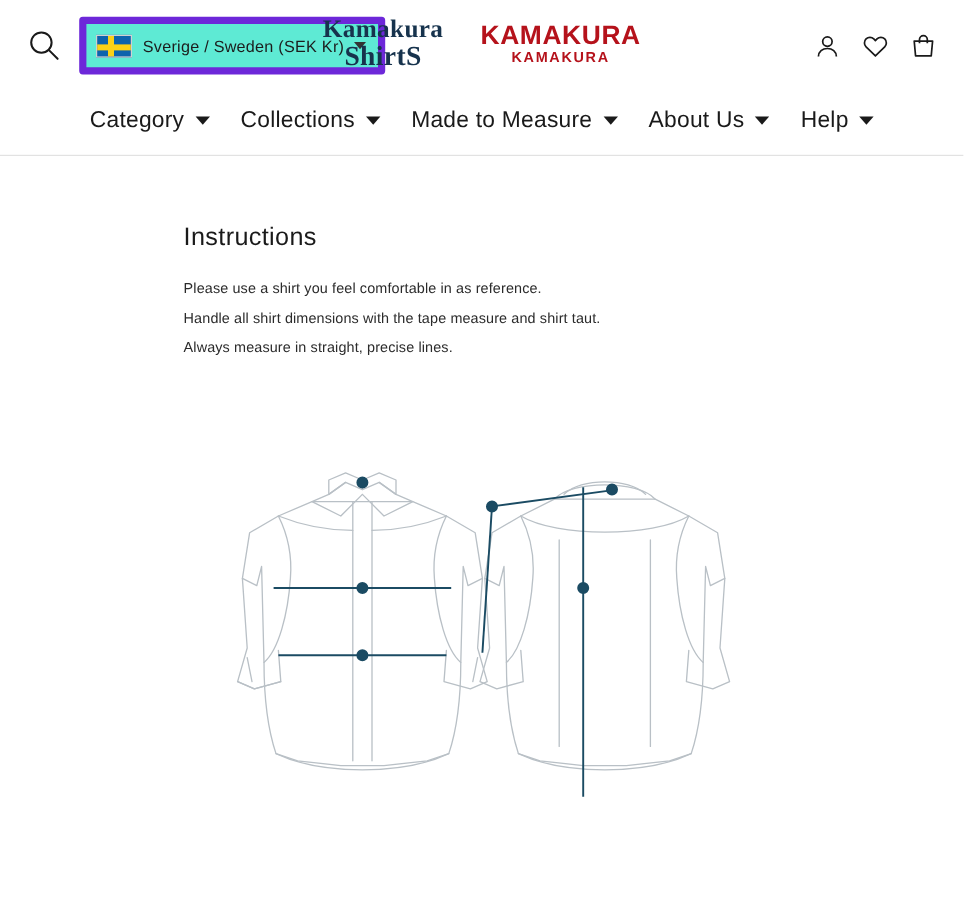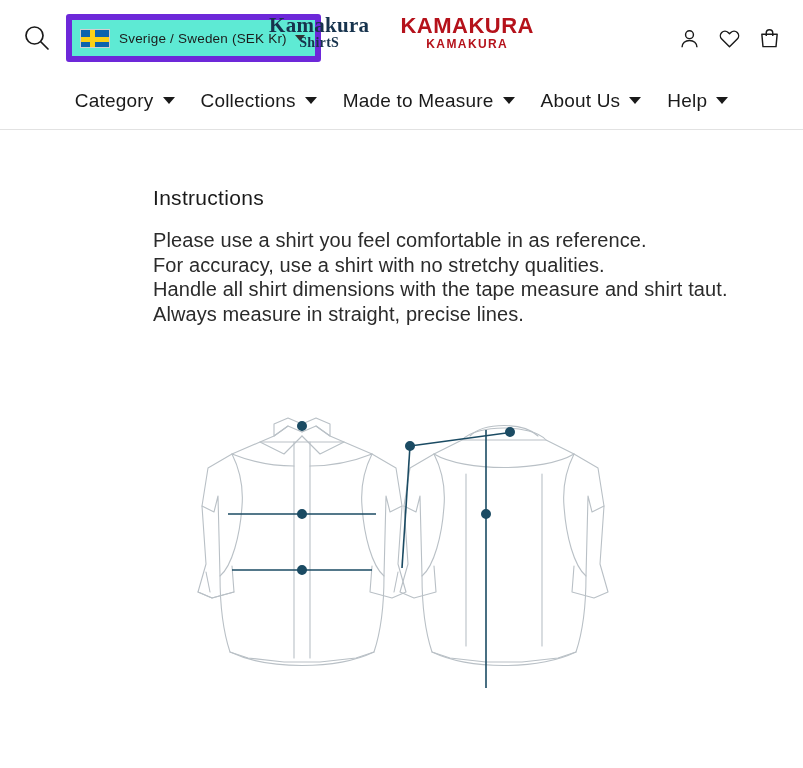--- a/index.html
+++ b/index.html
@@ -101,21 +101,21 @@
   }
   .brand-kamakura .l1 {
     font-family: "Liberation Serif", serif;
     font-size: 21px;
     font-weight: bold;
     color: #17334d;
     letter-spacing: .3px;
   }
   .brand-kamakura .l2 {
     font-family: "Liberation Serif", serif;
-    font-size: 14px;
+    font-size: 23px;
     font-weight: bold;
     color: #17334d;
     letter-spacing: .3px;
     text-align: center;
   }
   .brand-classics {
     text-align: center;
     line-height: 1.05;
     pointer-events: auto;
     cursor: pointer;
@@ -177,21 +177,21 @@
     padding: 56px 0 0 153px;
   }
   .heading {
     font-size: 21px;
     font-weight: normal;
     color: #1a1a1a;
     margin: 0 0 18px 0;
     letter-spacing: .3px;
   }
   .instr-line {
-    font-size: 20px;
+    font-size: 12px;
     color: #2b2b2b;
     line-height: 24.6px;
     letter-spacing: .1px;
   }
 
   .figure {
     margin-top: 70px;
     margin-left: 35px;
   }
 </style>
@@ -271,21 +271,20 @@
       <span class="label">Help</span>
       <span class="caret"></span>
     </div>
   </div>
 
   <div class="content">
     <h1 class="heading">Instructions</h1>
 
     <div class="instructions">
       <div class="instr-line">Please use a shirt you feel comfortable in as reference.</div>
-      <div class="instr-line">For accuracy, use a shirt with no stretchy qualities.</div>
       <div class="instr-line">Handle all shirt dimensions with the tape measure and shirt taut.</div>
       <div class="instr-line">Always measure in straight, precise lines.</div>
     </div>
 
     <div class="figure">
       <svg width="430" height="320" viewBox="0 0 430 320">
         <g fill="none" stroke="#b9c0c6" stroke-width="1.1" stroke-linejoin="round" stroke-linecap="round">
 
           <g>
 

